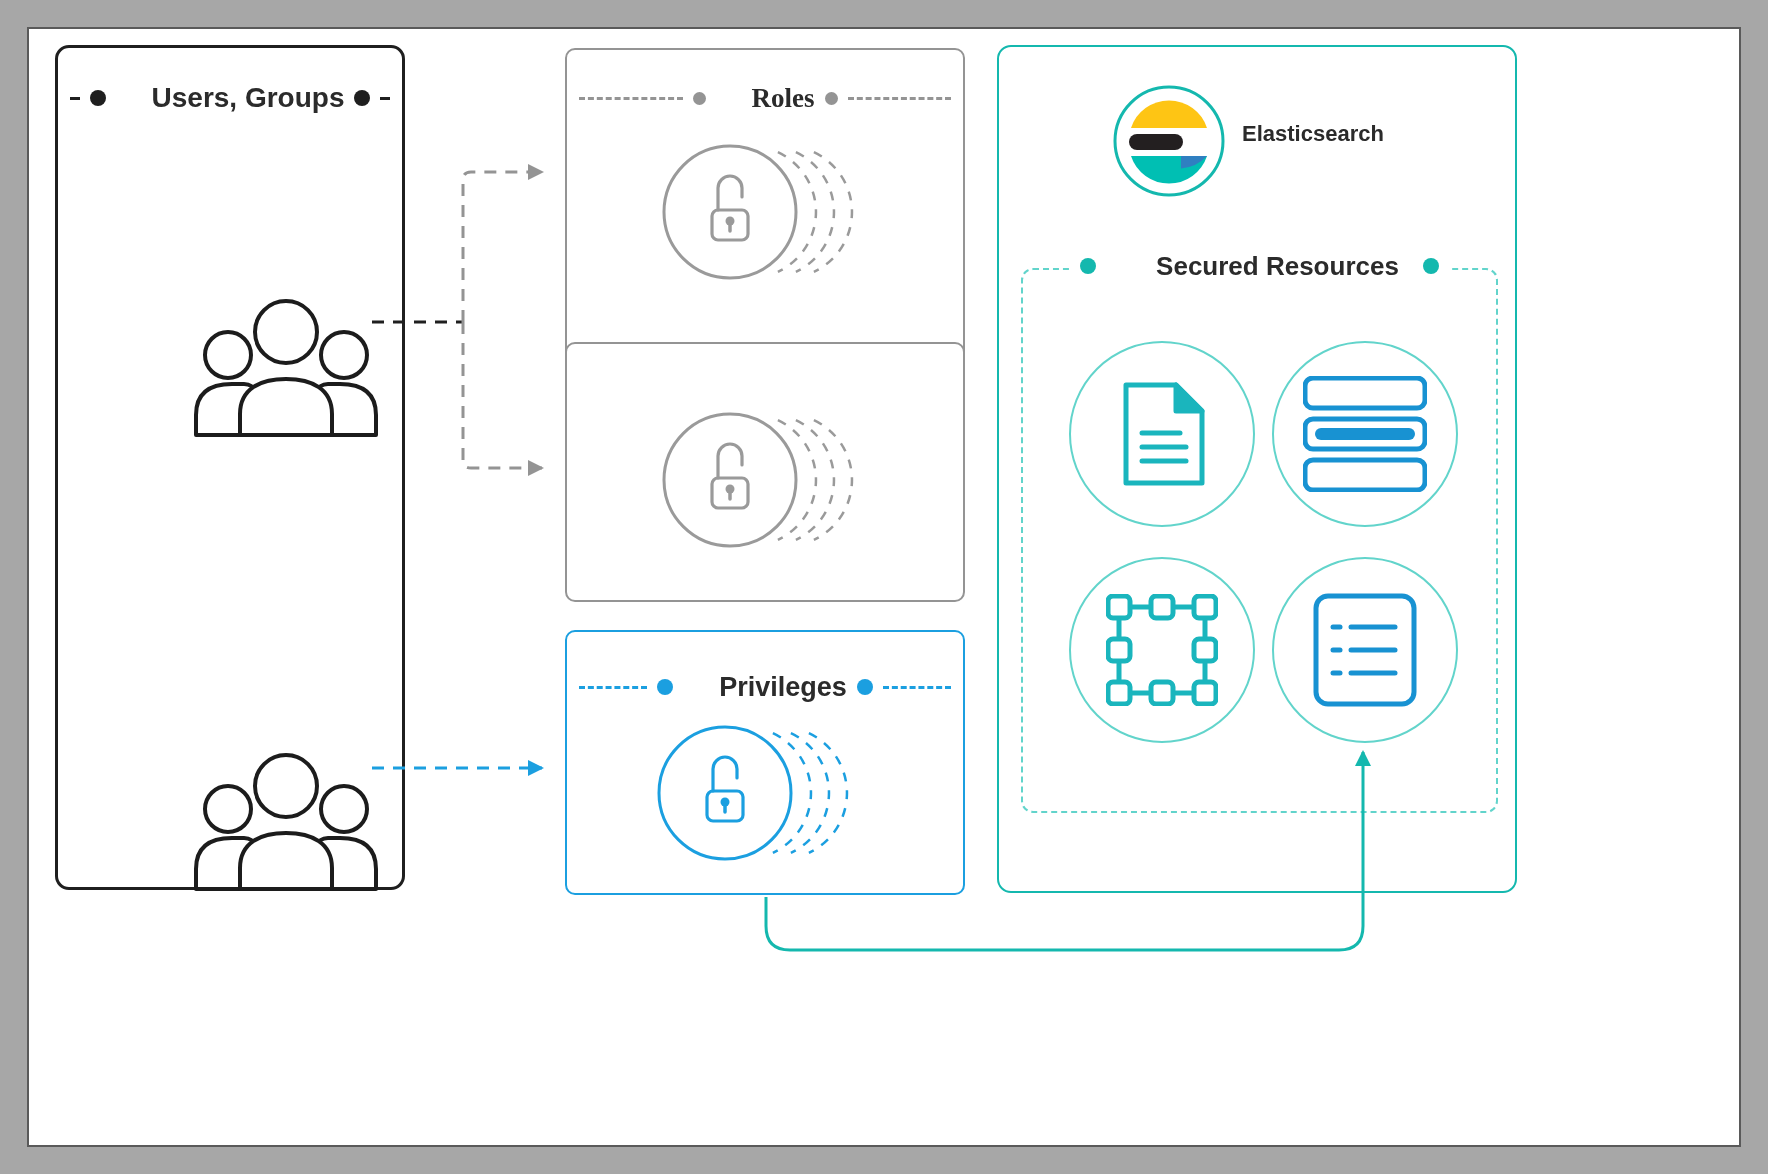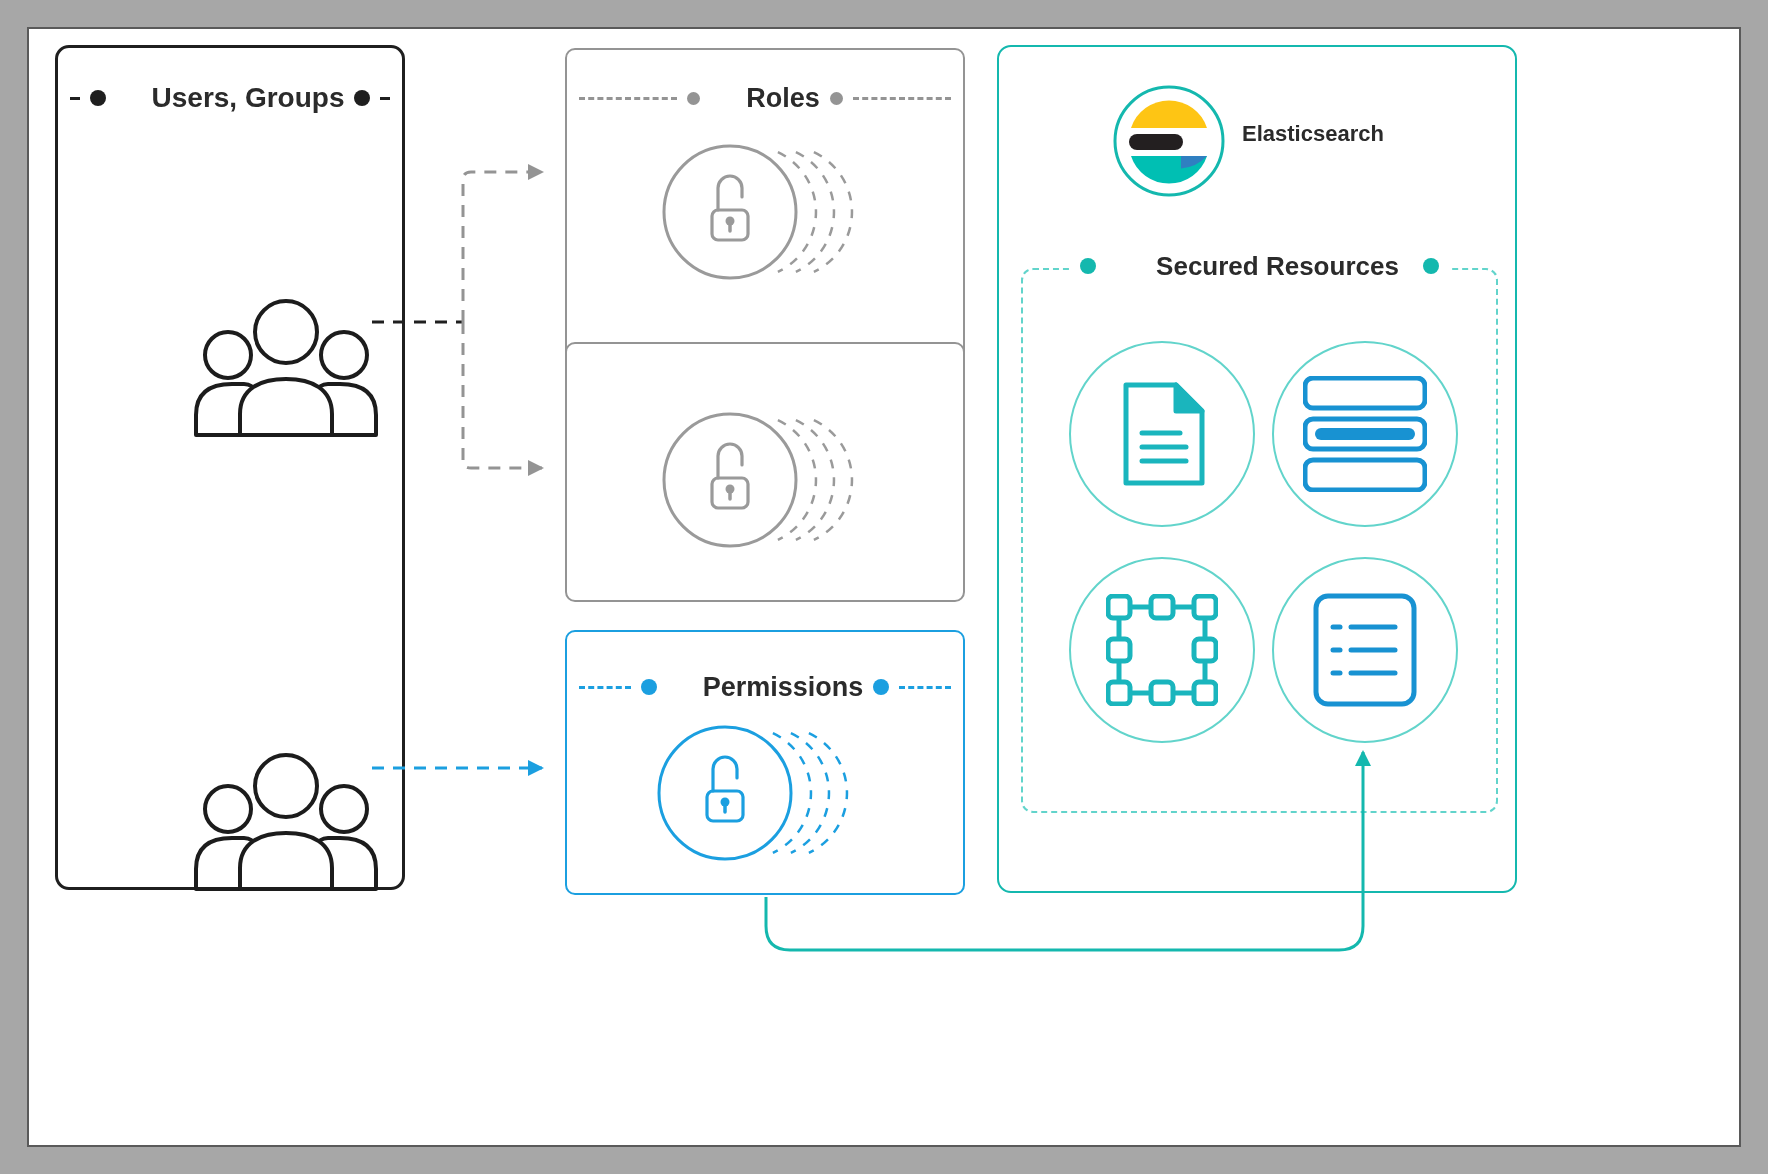--- a/index.html
+++ b/index.html
@@ -23,21 +23,21 @@
     width:1768px;height:1174px;position:relative;overflow:hidden;
     background:var(--frame);
     font-family:"Liberation Sans", sans-serif;
     color:var(--text);
   }
   .page{position:absolute;inset:27px;background:#fff;border:2px solid #5a5a5a;}
   .canvas{position:absolute;inset:0;}
 
   .box{position:absolute;background:#fff;}
   .users-box{left:55px;top:45px;width:350px;height:845px;border:3px solid var(--ink);border-radius:14px;}
-  .roles-box-1{left:565px;top:48px;width:400px;height:340px;border:2.5px solid var(--gray);border-radius:10px;}
+  .roles-box-1{left:565px;top:48px;width:400px;height:340px;border:2.5px solid var(--gray);border-radius:10px;font-family:Liberation Serif, serif;}
   .roles-box-2{left:565px;top:342px;width:400px;height:260px;border:2.5px solid var(--gray);border-radius:10px;}
   .permissions-box{left:565px;top:630px;width:400px;height:265px;border:2.5px solid var(--blue);border-radius:10px;}
   .es-panel{left:997px;top:45px;width:520px;height:848px;border:2.5px solid var(--teal);border-radius:14px;}
 
   .header-row{position:absolute;left:12px;right:12px;height:30px;display:flex;align-items:center;gap:10px;}
   .header-row .hline{flex:1;height:0;border-top:3px dashed currentColor;}
   .dot{width:16px;height:16px;border-radius:50%;background:currentColor;flex:none;}
   .dot-sm{width:13px;height:13px;}
   .header-label{font-weight:700;font-size:27px;color:var(--text);white-space:nowrap;line-height:1;margin-left:36px;}
   .users-header{top:35px;color:var(--ink);}
@@ -136,21 +136,21 @@
       <span class="hline"></span>
     </div>
   </div>
 
   <div class="box roles-box-2"></div>
 
   <div class="box permissions-box">
     <div class="header-row permissions-header">
       <span class="hline"></span>
       <span class="dot"></span>
-      <span class="header-label">Permissions</span>
+      <span class="header-label">Privileges</span>
       <span class="dot"></span>
       <span class="hline"></span>
     </div>
   </div>
 
   <div class="padlock-wrap padlock-gray padlock-1">
     <svg viewBox="0 0 270 176" width="270" height="176">
       <g fill="none" stroke="currentColor" stroke-width="2.5" stroke-dasharray="9 9">
         <path d="M135.9 28.2 A66 66 0 0 1 135.9 147.8"></path>
         <path d="M153.9 28.2 A66 66 0 0 1 153.9 147.8"></path>

